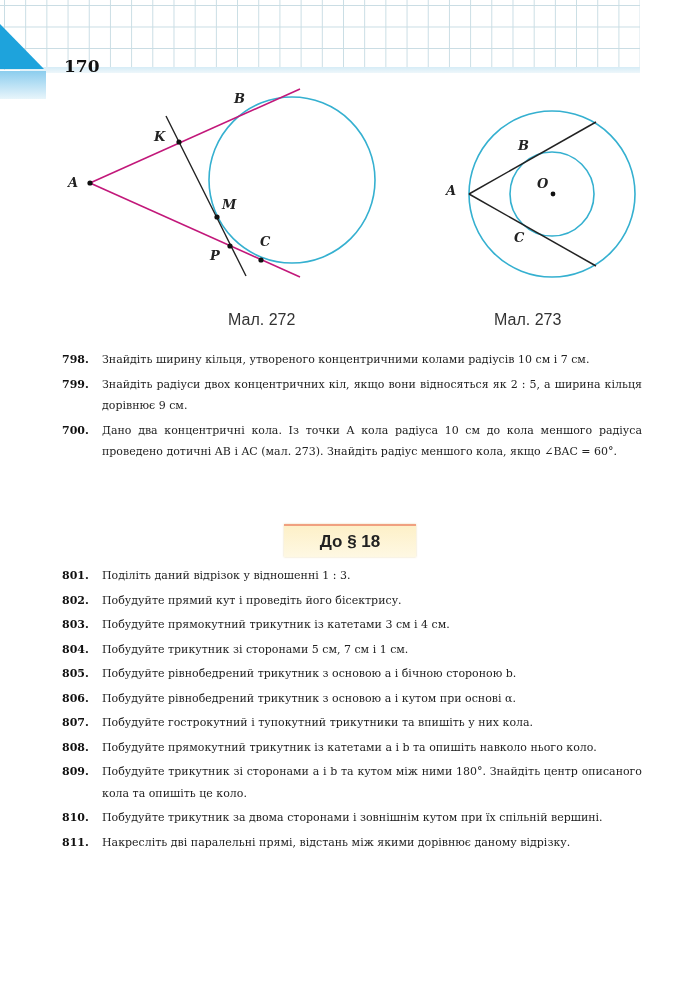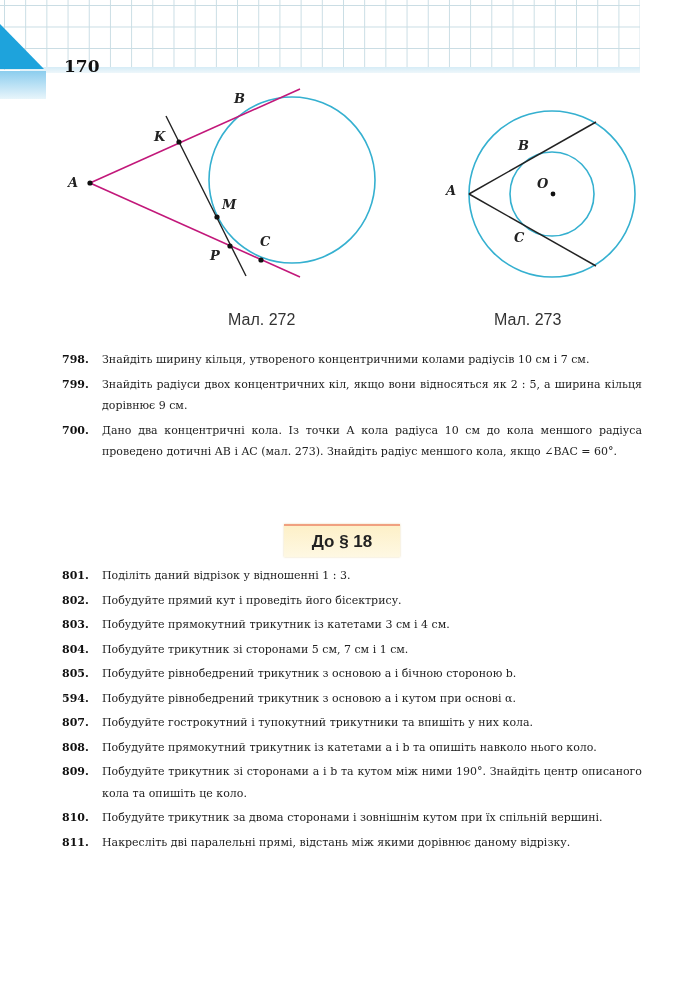--- a/index.html
+++ b/index.html
@@ -100,21 +100,21 @@
       position: absolute;
       left: 0;
       top: 0;
       font-weight: bold;
       color: #111;
     }
     .section-box {
       position: absolute;
       left: 284px;
       top: 524px;
-      width: 116px;
+      width: 132px;
       height: 31px;
       background: linear-gradient(to bottom, #fdf0c8, #fef8e3);
       border-top: 2px solid #f0a080;
       box-shadow: 0 0 2px #e8d8b0;
       text-align: center;
       font-family: "Liberation Sans", "DejaVu Sans", sans-serif;
       font-weight: bold;
       font-size: 17px;
       line-height: 31px;
       color: #222;
@@ -197,34 +197,34 @@
   </div>
   <div class="problem">
     <span class="num">804.</span>
     <span class="text">Побудуйте трикутник зі сторонами 5 см, 7 см і 1 см.</span>
   </div>
   <div class="problem">
     <span class="num">805.</span>
     <span class="text">Побудуйте рівнобедрений трикутник з основою a і бічною стороною b.</span>
   </div>
   <div class="problem">
-    <span class="num">594.</span>
+    <span class="num">806.</span>
     <span class="text">Побудуйте рівнобедрений трикутник з основою a і кутом при основі α.</span>
   </div>
   <div class="problem">
     <span class="num">807.</span>
     <span class="text">Побудуйте гострокутний і тупокутний трикутники та впишіть у них кола.</span>
   </div>
   <div class="problem">
     <span class="num">808.</span>
     <span class="text">Побудуйте прямокутний трикутник із катетами a і b та опишіть навколо нього коло.</span>
   </div>
   <div class="problem">
     <span class="num">809.</span>
-    <span class="text">Побудуйте трикутник зі сторонами a і b та кутом між ними 190°. Знайдіть центр описаного кола та опишіть це коло.</span>
+    <span class="text">Побудуйте трикутник зі сторонами a і b та кутом між ними 180°. Знайдіть центр описаного кола та опишіть це коло.</span>
   </div>
   <div class="problem">
     <span class="num">810.</span>
     <span class="text">Побудуйте трикутник за двома сторонами і зовнішнім кутом при їх спільній вершині.</span>
   </div>
   <div class="problem">
     <span class="num">811.</span>
     <span class="text">Накресліть дві паралельні прямі, відстань між якими дорівнює даному відрізку.</span>
   </div>
 </div>

